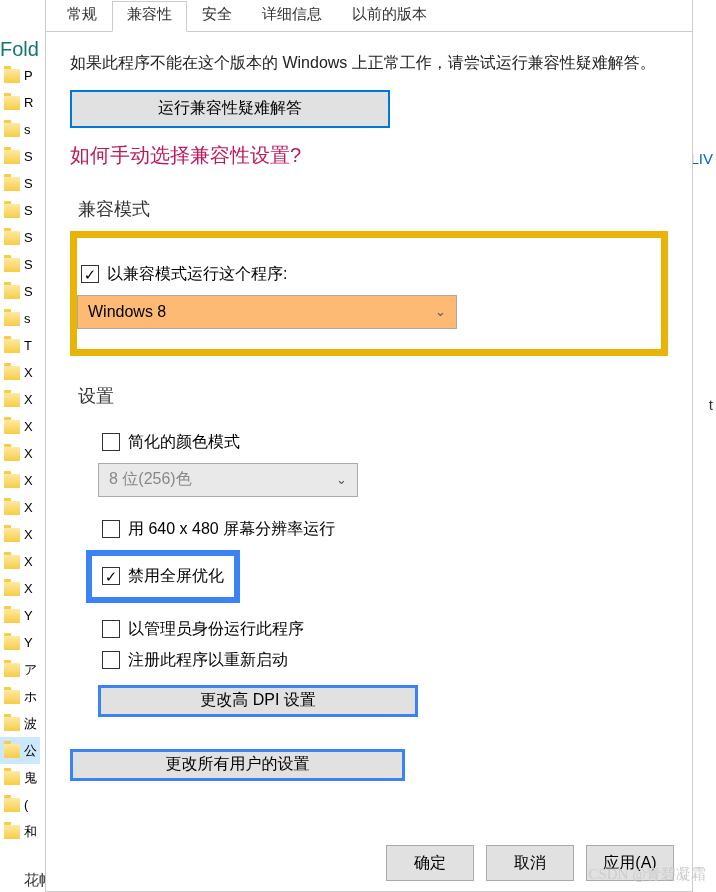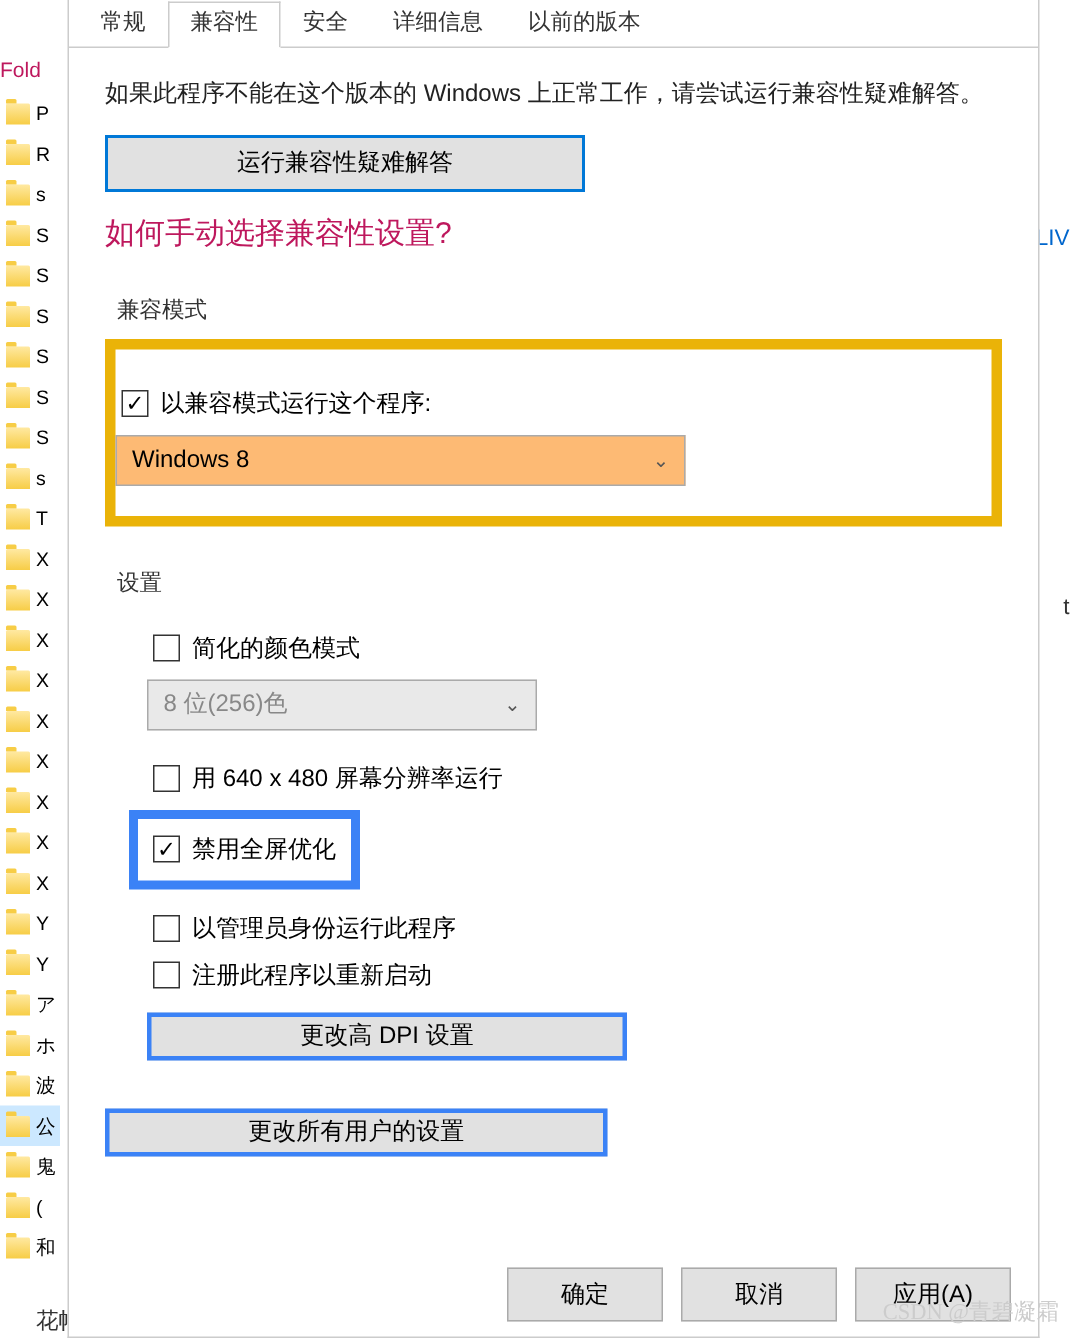--- a/index.html
+++ b/index.html
@@ -19,22 +19,22 @@
     }
     .bg-folders {
       position: absolute;
       left: 0; top: 40px;
       width: 40px;
       height: 850px;
     }
     .folder-label {
       position: absolute;
       left: 0; top: 38px;
-      font-size: 14px;
-      color: #be185d;
+      font-size: 20px;
+      color: #0f766e;
     }
     .folder-item {
       display: flex;
       align-items: center;
       height: 27px;
       padding-left: 4px;
       font-size: 13px;
       white-space: nowrap;
       overflow: hidden;
     }
@@ -125,21 +125,21 @@
       color: #be185d;
       font-size: 20px;
       cursor: pointer;
     }
 
     .fieldset {
       margin-top: 28px;
       position: relative;
     }
     .fieldset-legend {
-      font-size: 15px;
+      font-size: 18px;
       color: #333;
       margin-bottom: 10px;
       padding-left: 8px;
     }
     .green-box {
       border: 7px solid #eab308;
       padding: 16px 0 20px;
     }
     .green-box-small {
       border: 6px solid #3b82f6;
@@ -202,21 +202,21 @@
     .subbtn.wide { width: 335px; margin-left: 0; }
 
     .button-row {
       position: absolute;
       bottom: 10px;
       right: 18px;
       display: flex;
       gap: 12px;
     }
     .dlg-btn {
-      width: 104px;
+      width: 88px;
       height: 36px;
       background: #e1e1e1;
       border: 1px solid #aaa;
       font-size: 16px;
       cursor: pointer;
     }
     .dlg-btn.disabled { color: #000000; cursor: default; }
 
     .watermark {
       position: absolute;

